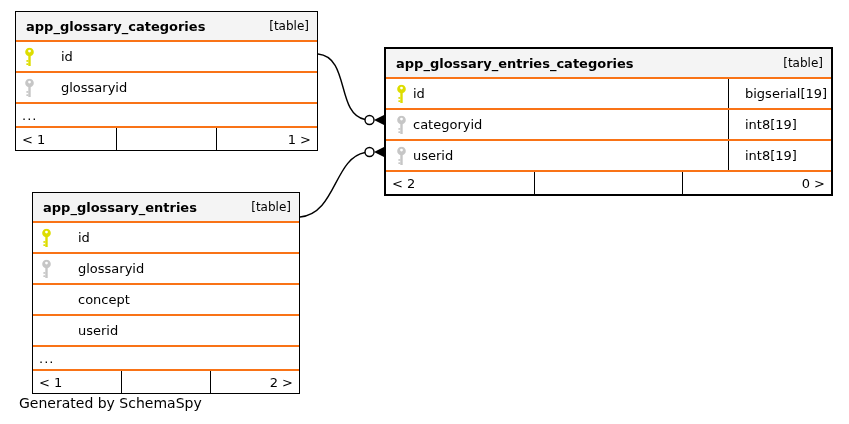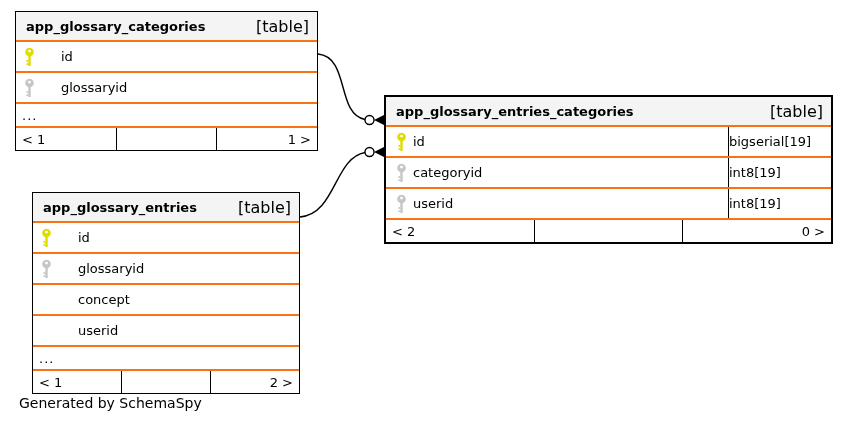--- a/index.html
+++ b/index.html
@@ -6,37 +6,37 @@
   .canvas{
     position:relative;width:849px;height:424px;background:#ffffff;
     font-family:"DejaVu Sans","Liberation Sans",sans-serif;color:#000;
     overflow:hidden;
   }
   .rel-svg{position:absolute;left:0;top:0;z-index:0;}
   .dtable{
     position:absolute;background:#ffffff;border:1px solid #000;
     z-index:1;box-sizing:border-box;text-align:center;
   }
-  .dtable.highlight{border-width:2px;margin-top:48px;}
+  .dtable.highlight{border-width:2px;}
   .dtable > div + div{border-top:2px solid #f97316;}
   .thead{
     display:flex;justify-content:space-between;align-items:center;
     background:#f4f4f4;height:28px;padding:0 8px 0 10px;
   }
   .tname{font-weight:bold;font-size:13px;white-space:nowrap;}
-  .ttag{font-size:16px;white-space:nowrap;}
+  .ttag{font-size:12px;white-space:nowrap;}
   .trow{display:flex;align-items:stretch;height:29px;}
   .cell-name{
     flex:1 1 auto;position:relative;display:flex;align-items:center;
     padding-left:45px;font-size:13px;white-space:nowrap;
   }
   .dtable.highlight .cell-name{padding-left:27px;}
   .cell-type{
     width:103px;flex:0 0 auto;border-left:1px solid #000;
-    display:flex;align-items:center;padding-left:0;
+    display:flex;align-items:center;padding-left:16px;
     font-size:13px;white-space:nowrap;box-sizing:border-box;
   }
   .keyicon{
     position:absolute;left:8px;top:50%;transform:translateY(-50%);
     width:11px;height:19px;line-height:0;
   }
   .dtable.highlight .keyicon{left:10px;}
   .keyicon svg{display:block;}
   .pk-fill{fill:#dddd00;}
   .fk-fill{fill:#c6c6c6;}

